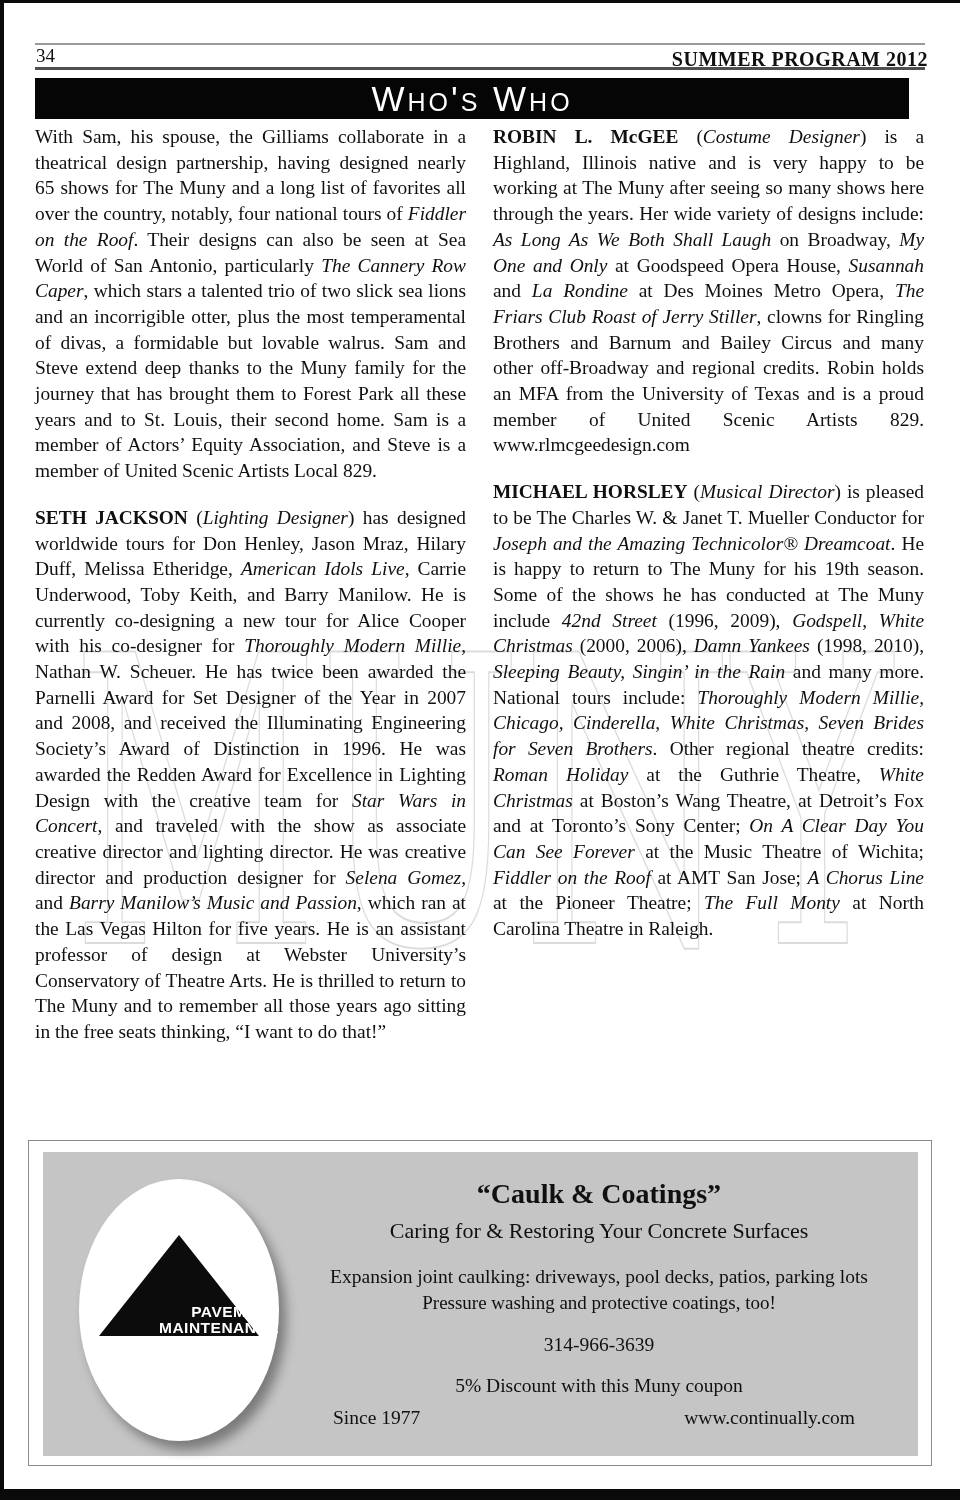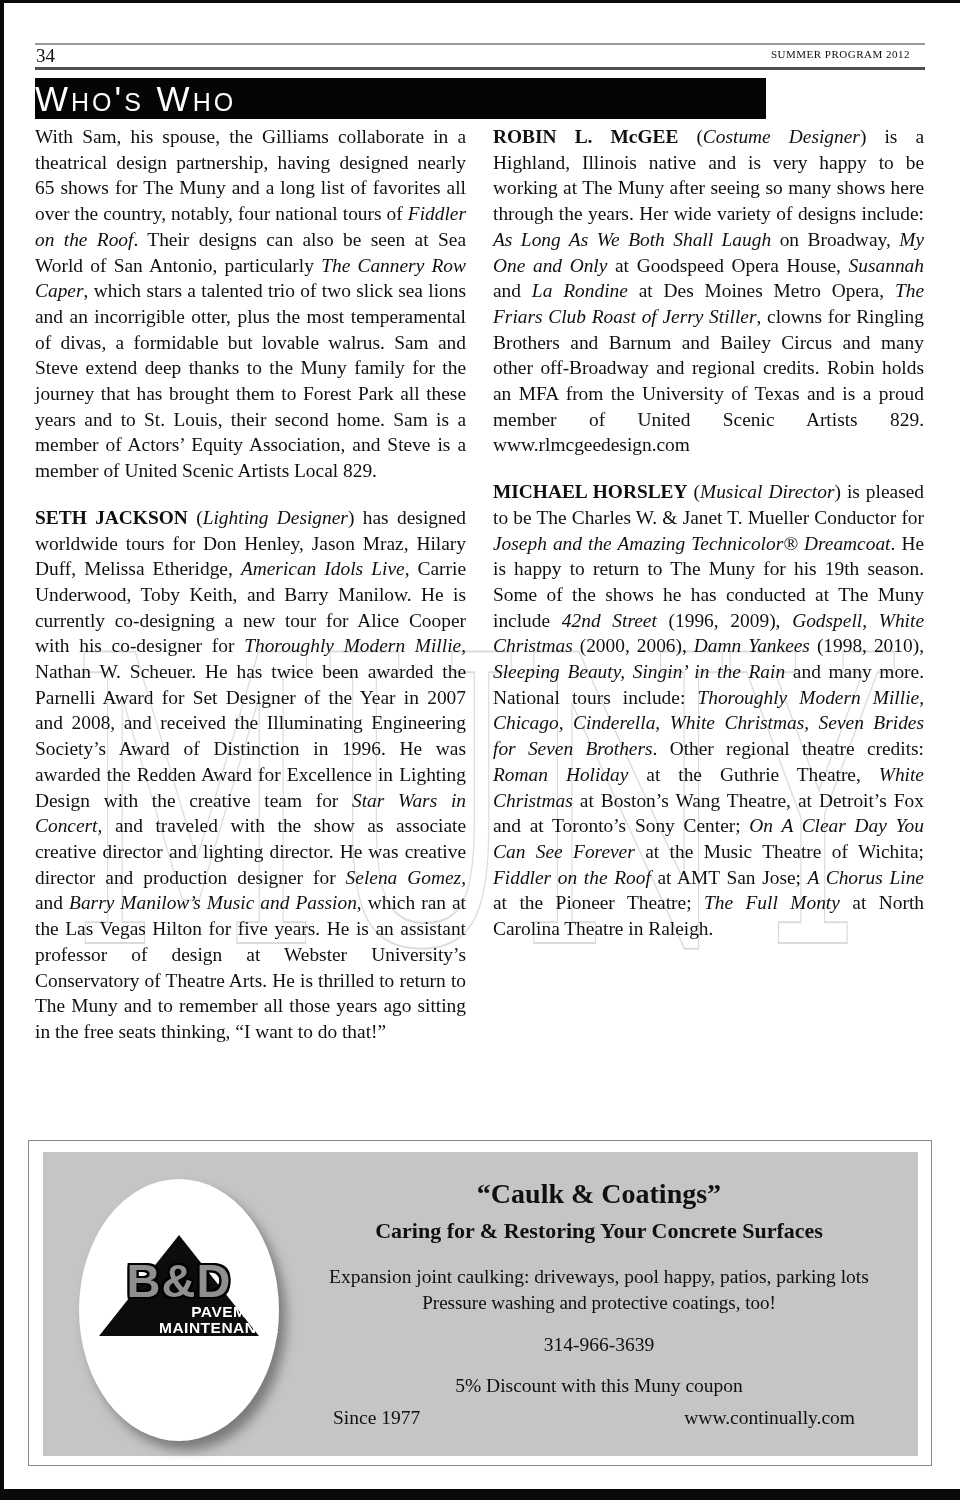--- a/index.html
+++ b/index.html
@@ -8,25 +8,25 @@
 
   
   .edge-top{position:absolute;left:0;top:0;width:960px;height:3px;background:#0a0a0a;}
   .edge-left{position:absolute;left:0;top:0;width:4px;height:1500px;background:#0a0a0a;}
   .edge-bottom{position:absolute;left:0;top:1489px;width:960px;height:11px;background:#0a0a0a;}
 
   
   .rule1{position:absolute;left:35px;top:43px;width:890px;height:2px;background:#9a9a9a;}
   .rule2{position:absolute;left:35px;top:67px;width:890px;height:3px;background:#4f4f4f;}
   .hdr-num{position:absolute;left:36px;top:45px;font-size:19px;}
-  .hdr-prog{position:absolute;right:50px;top:48px;font-size:11px;letter-spacing:.5px;}
+  .hdr-prog{position:absolute;right:32px;top:48px;font-size:20px;letter-spacing:.5px;font-weight:bold;}
 
   
-  .banner{position:absolute;left:35px;top:78px;width:731px;height:41px;background:#050505;
-          display:flex;align-items:center;justify-content:flex-start;}
+  .banner{position:absolute;left:35px;top:78px;width:874px;height:41px;background:#050505;
+          display:flex;align-items:center;justify-content:center;}
   .banner span{color:#ffffff;font-family:"Liberation Sans",sans-serif;
                font-variant:small-caps;font-size:35px;letter-spacing:3px;font-weight:400;}
 
   
   .wm{position:absolute;left:70px;top:555px;z-index:0;opacity:.65;pointer-events:none;}
 
   
   .columns{position:absolute;left:35px;top:124px;width:890px;z-index:1;
            display:flex;gap:27px;}
   .col{width:431px;}
@@ -48,21 +48,21 @@
       font-family:"Liberation Sans",sans-serif;font-weight:bold;font-size:47px;
       color:#8f8f8f;letter-spacing:1px;
       text-shadow:-2px -2px 0 #000,2px -2px 0 #000,-2px 2px 0 #000,2px 2px 0 #000,0 2px 0 #000,0 -2px 0 #000,2px 0 0 #000,-2px 0 0 #000;}
   .pav,.mnt{position:absolute;left:0;width:200px;text-align:right;color:#ffffff;
       font-family:"Liberation Sans",sans-serif;font-weight:bold;font-size:15.5px;letter-spacing:.5px;}
   .pav{top:124px;}
   .mnt{top:140px;}
 
   .ad-text{position:absolute;left:257px;top:0;width:598px;text-align:center;}
   .ad-h{position:absolute;left:0;width:598px;top:26px;font-weight:bold;font-size:28px;}
-  .ad-s{position:absolute;left:0;width:598px;top:66px;font-weight:bold;font-size:22px;}
+  .ad-s{position:absolute;left:0;width:598px;top:66px;font-weight:normal;font-size:22px;}
   .ad-b1{position:absolute;left:0;width:598px;top:114px;font-size:19.5px;}
   .ad-b2{position:absolute;left:0;width:598px;top:140px;font-size:19px;}
   .ad-ph{position:absolute;left:0;width:598px;top:182px;font-size:19.5px;}
   .ad-dc{position:absolute;left:0;width:598px;top:223px;font-size:19.5px;}
   .ad-since{position:absolute;left:290px;top:255px;font-size:19.5px;}
   .ad-web{position:absolute;right:63px;top:255px;font-size:19.5px;}
 </style>
 </head>
 <body>
 
@@ -93,28 +93,27 @@
   <div class="col" id="col-right">
       <p class="bio"><span class="b">ROBIN L. McGEE</span><span> (</span><span class="i">Costume Designer</span><span>) is a Highland, Illinois native and is very happy to be working at The Muny after seeing so many shows here through the years. Her wide variety of designs include: </span><span class="i">As Long As We Both Shall Laugh</span><span> on Broadway, </span><span class="i">My One and Only</span><span> at Goodspeed Opera House, </span><span class="i">Susannah</span><span> and </span><span class="i">La Rondine</span><span> at Des Moines Metro Opera, </span><span class="i">The Friars Club Roast of Jerry Stiller</span><span>, clowns for Ringling Brothers and Barnum and Bailey Circus and many other off-Broadway and regional credits. Robin holds an MFA from the University of Texas and is a proud member of United Scenic Artists 829. www.rlmcgeedesign.com</span></p>
       <p class="bio"><span class="b">MICHAEL HORSLEY</span><span> (</span><span class="i">Musical Director</span><span>) is pleased to be The Charles W. &amp; Janet T. Mueller Conductor for </span><span class="i">Joseph and the Amazing Technicolor® Dreamcoat</span><span>. He is happy to return to The Muny for his 19th season. Some of the shows he has conducted at The Muny include </span><span class="i">42nd Street</span><span> (1996, 2009), </span><span class="i">Godspell</span><span>, </span><span class="i">White Christmas</span><span> (2000, 2006), </span><span class="i">Damn Yankees</span><span> (1998, 2010), </span><span class="i">Sleeping Beauty, Singin’ in the Rain</span><span> and many more. National tours include: </span><span class="i">Thoroughly Modern Millie, Chicago, Cinderella, White Christmas, Seven Brides for Seven Brothers</span><span>. Other regional theatre credits: </span><span class="i">Roman Holiday</span><span> at the Guthrie Theatre, </span><span class="i">White Christmas</span><span> at Boston’s Wang Theatre, at Detroit’s Fox and at Toronto’s Sony Center; </span><span class="i">On A Clear Day You Can See Forever</span><span> at the Music Theatre of Wichita; </span><span class="i">Fiddler on the Roof</span><span> at AMT San Jose; </span><span class="i">A Chorus Line</span><span> at the Pioneer Theatre; </span><span class="i">The Full Monty</span><span> at North Carolina Theatre in Raleigh.</span></p>
     </div>
 </main>
 
 <section class="ad">
   <div class="ad-inner">
     <div class="oval">
       <div class="tri"></div>
-      <div class="bd">B&amp;D</div>
       <div class="pav">PAVEMENT</div>
       <div class="mnt">MAINTENANCE</div>
     </div>
     <div class="ad-text">
       <div class="ad-h">“Caulk &amp; Coatings”</div>
       <div class="ad-s">Caring for &amp; Restoring Your Concrete Surfaces</div>
-      <div class="ad-b1">Expansion joint caulking: driveways, pool happy, patios, parking lots</div>
+      <div class="ad-b1">Expansion joint caulking: driveways, pool decks, patios, parking lots</div>
       <div class="ad-b2">Pressure washing and protective coatings, too!</div>
       <div class="ad-ph">314-966-3639</div>
       <div class="ad-dc">5% Discount with this Muny coupon</div>
     </div>
     <div class="ad-since">Since 1977</div>
     <div class="ad-web">www.continually.com</div>
   </div>
 </section>
 
 </body></html>

